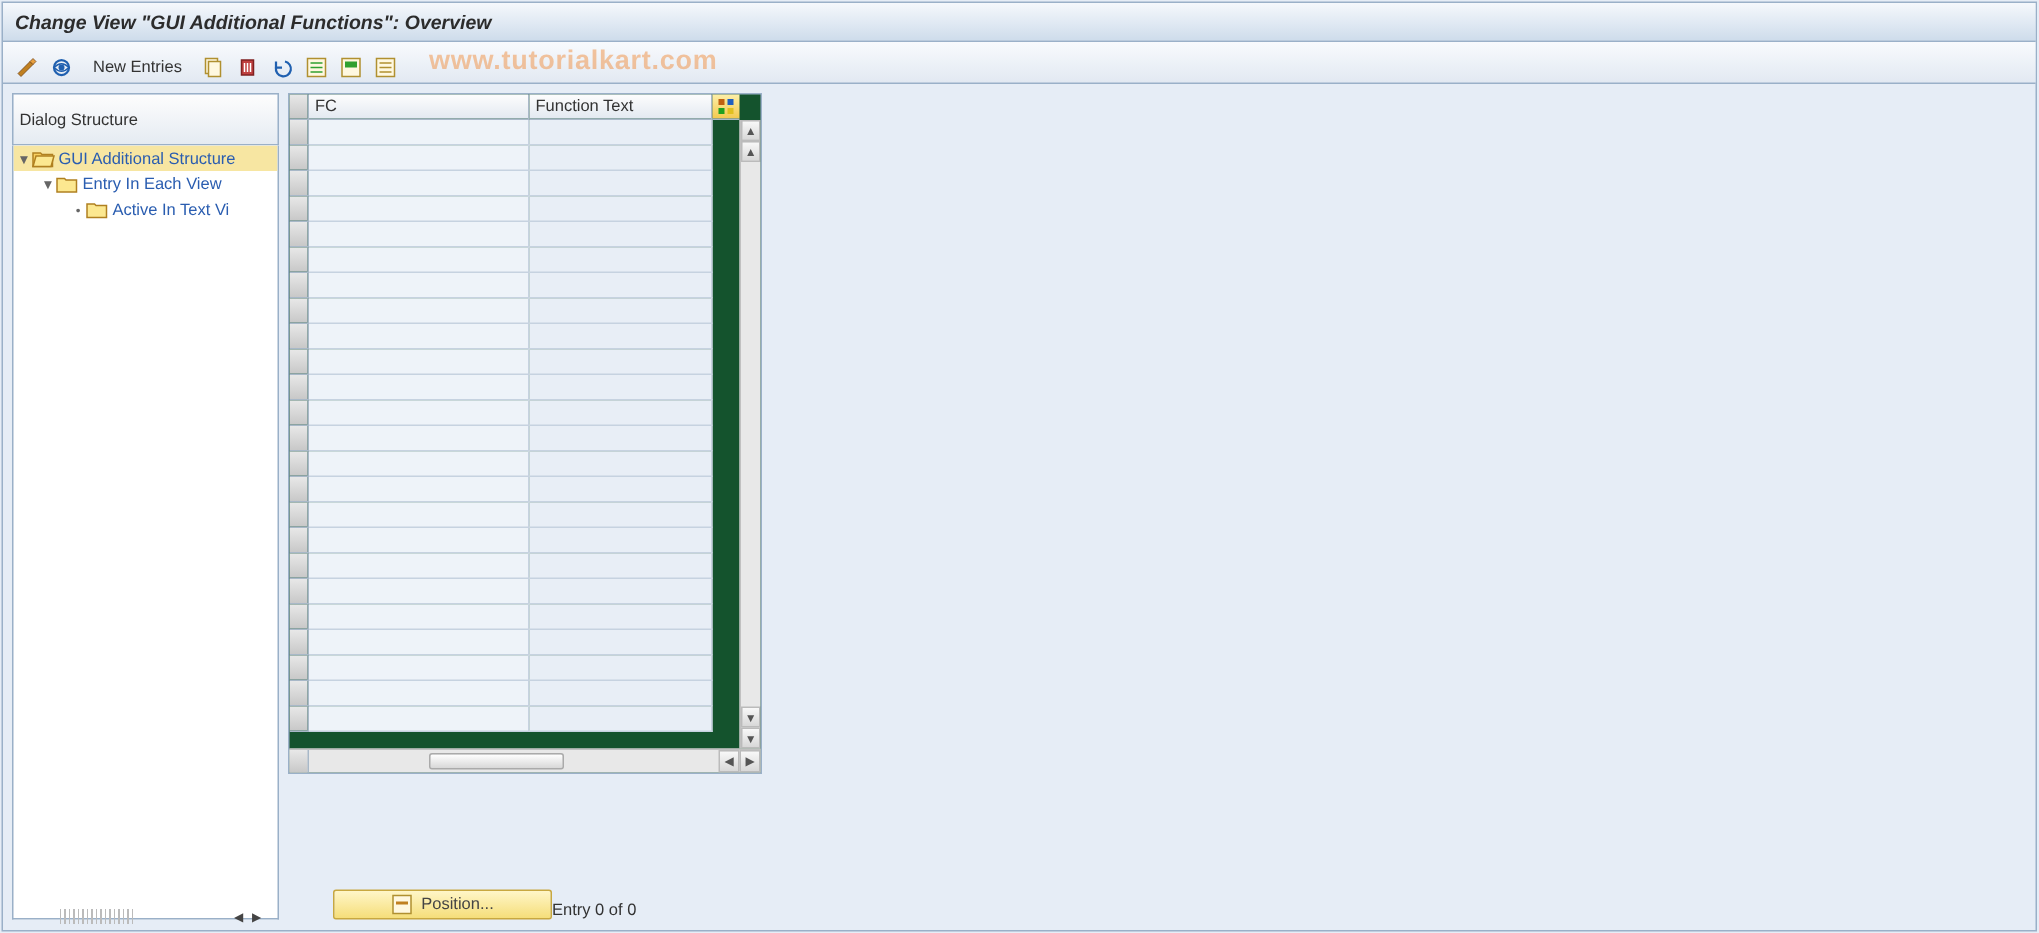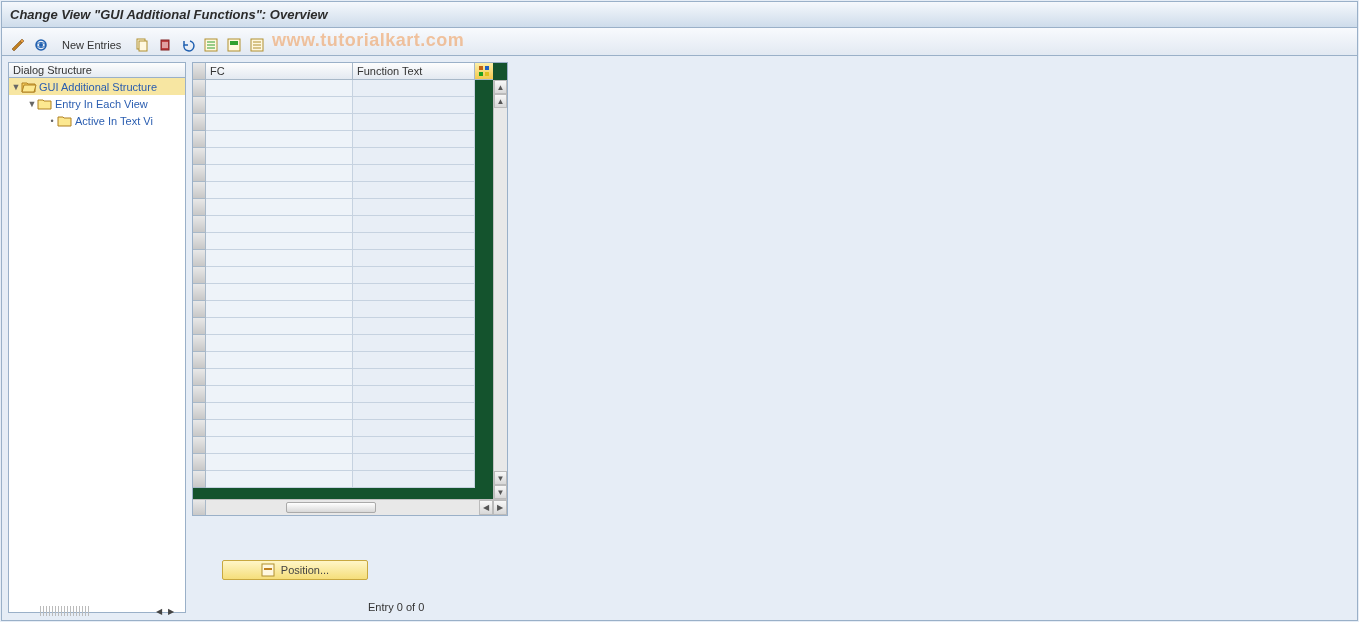--- a/index.html
+++ b/index.html
@@ -50,21 +50,21 @@
   }
   .toolbar .text-btn {
     padding: 0 8px;
     height: 20px;
     display: flex; align-items: center;
     cursor: pointer;
     color: #333;
   }
   .watermark {
     position: absolute;
-    left: 270px;
+    left: 284px;
     top: 2px;
     font-size: 18px;
     font-weight: bold;
     color: #F0A060;
     opacity: 0.6;
     pointer-events: none;
     letter-spacing: 0.5px;
   }
   
   .body-area {
@@ -73,21 +73,21 @@
     padding: 6px;
     gap: 6px;
   }
   
   .dialog-panel {
     width: 178px;
     display: flex; flex-direction: column;
     position: relative;
   }
   .dialog-header {
-    height: 16px;
+    height: 35px;
     background: linear-gradient(#FDFDFD, #E5EBF2);
     border: 1px solid #9AB0C8;
     border-bottom: 1px solid #9AB0C8;
     padding-left: 4px;
     display: flex; align-items: center;
     color: #333;
   }
   .tree {
     flex: 1;
     background: #FFFFFF;
@@ -222,21 +222,21 @@
     width: 14px;
     background: linear-gradient(#f8f8f8,#d8d8d8);
     border: 1px solid #bbb;
     font-size: 8px; color: #555;
     display: flex; align-items: center; justify-content: center;
     cursor: pointer;
   }
   
   .footer-area {
     margin-top: 44px;
-    display: flex; align-items: flex-start;
+    display: flex; align-items: flex-end;
     padding-left: 30px;
   }
   .position-btn {
     width: 146px; height: 20px;
     background: linear-gradient(#FFF6C8,#F5DE7A);
     border: 1px solid #C8A840;
     border-radius: 2px;
     display: flex; align-items: center; justify-content: center;
     gap: 6px;
     cursor: pointer;

